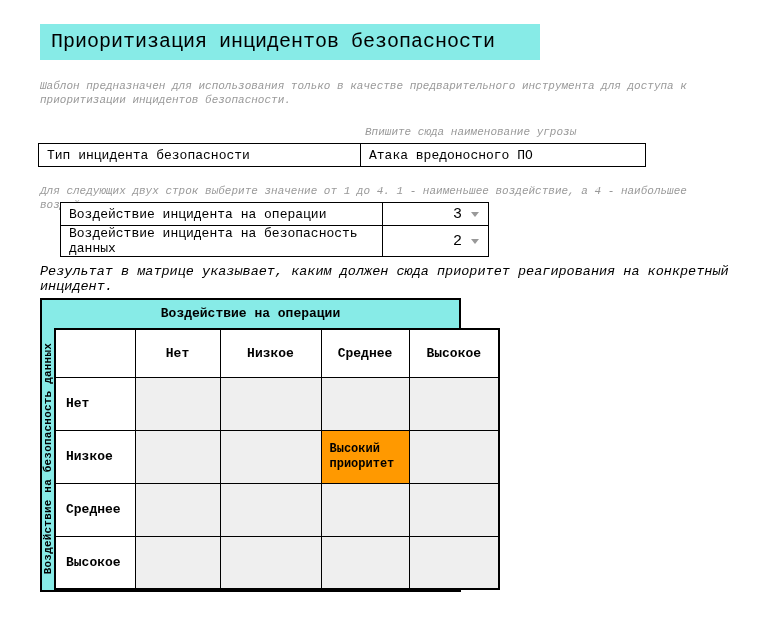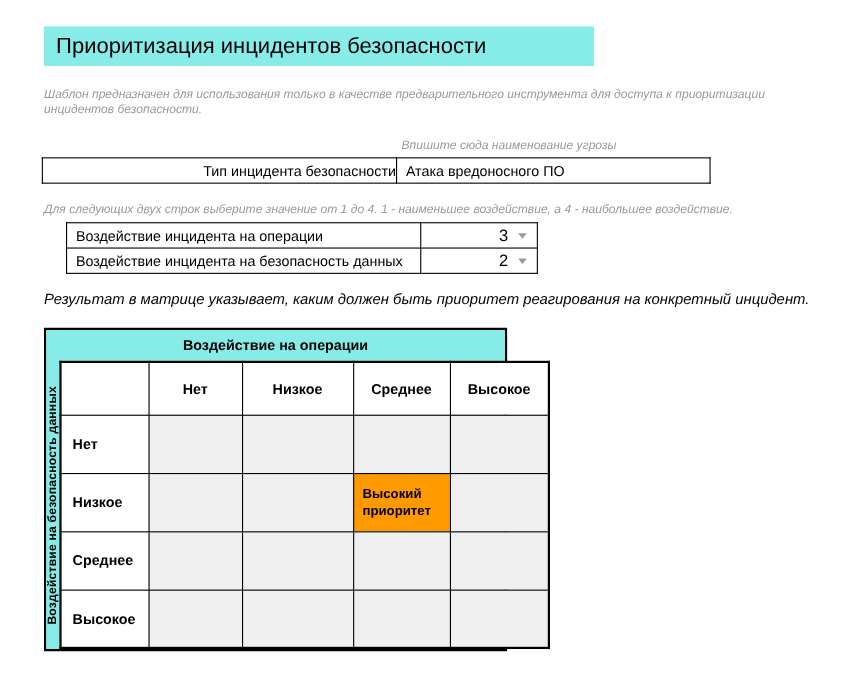--- a/index.html
+++ b/index.html
@@ -7,21 +7,21 @@
     --cell-gray:#EFEFEF;
     --highlight-orange:#FF9900;
     --muted-text:#999999;
   }
   *{margin:0;padding:0;box-sizing:border-box;}
   html,body{background:#ffffff;}
   body{
     width:776px;height:619px;position:relative;overflow:hidden;
     font-family:"Liberation Sans", sans-serif;color:#000;
   }
-  .abs{position:absolute;}
+  .abs{position:absolute;font-family:Liberation Mono, monospace;}
 
   
   #title{
     left:40px;top:24px;width:500px;height:36px;
     background:var(--accent-cyan);
     font-size:20px;line-height:36px;padding-left:11px;
     white-space:nowrap;
   }
 
   
@@ -33,21 +33,21 @@
   #threat-hint{left:365px;top:125px;}
   #impact-instruction{left:40px;top:184px;width:720px;}
 
   
   table.mini{border-collapse:collapse;background:#fff;}
   table.mini td{
     border:1px solid #000;height:23px;
     font-size:13px;padding:0 0 0 8px;vertical-align:middle;
   }
   #incident-table{left:38px;top:143px;}
-  #incident-table td.lbl{width:322px;text-align:right;}
+  #incident-table td.lbl{width:322px;}
   #incident-table td.val{width:285px;}
   #impact-table{left:38px;top:202px;margin-left:22px;}
   #impact-table td.lbl{width:322px;}
   #impact-table td.val{width:106px;padding:0;}
   .dd{
     display:flex;align-items:center;justify-content:flex-end;
     gap:9px;padding-right:9px;height:100%;cursor:pointer;
   }
   .dd .num{font-size:15px;}
   .dd-arrow{
@@ -137,21 +137,21 @@
     <td class="val">
       <div class="dd">
         <span class="num">2</span>
         <span class="dd-arrow"></span>
       </div>
     </td>
   </tr>
 </tbody>
   </table>
 
-<div id="result-note" class="abs">Результат в матрице указывает, каким должен быть приоритет реагирования на конкретный инцидент.</div>
+<div id="result-note" class="abs">Результат в матрице указывает, каким должен сюда приоритет реагирования на конкретный инцидент.</div>
 
 <div id="matrix" class="abs">
   <div id="matrix-top">Воздействие на операции</div>
   <div id="matrix-body">
     <div id="matrix-left">
       <span class="vtext">Воздействие на безопасность данных</span>
     </div>
     <table class="grid">
       <tbody>
           <tr class="hdr">

